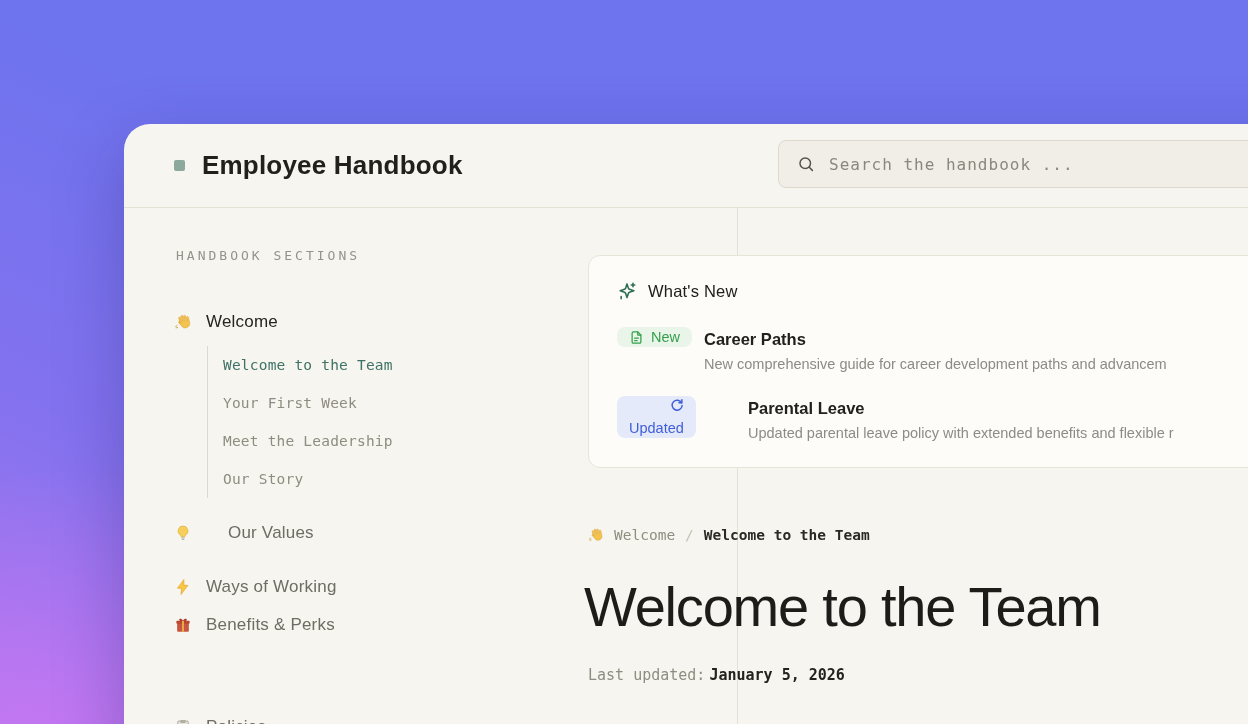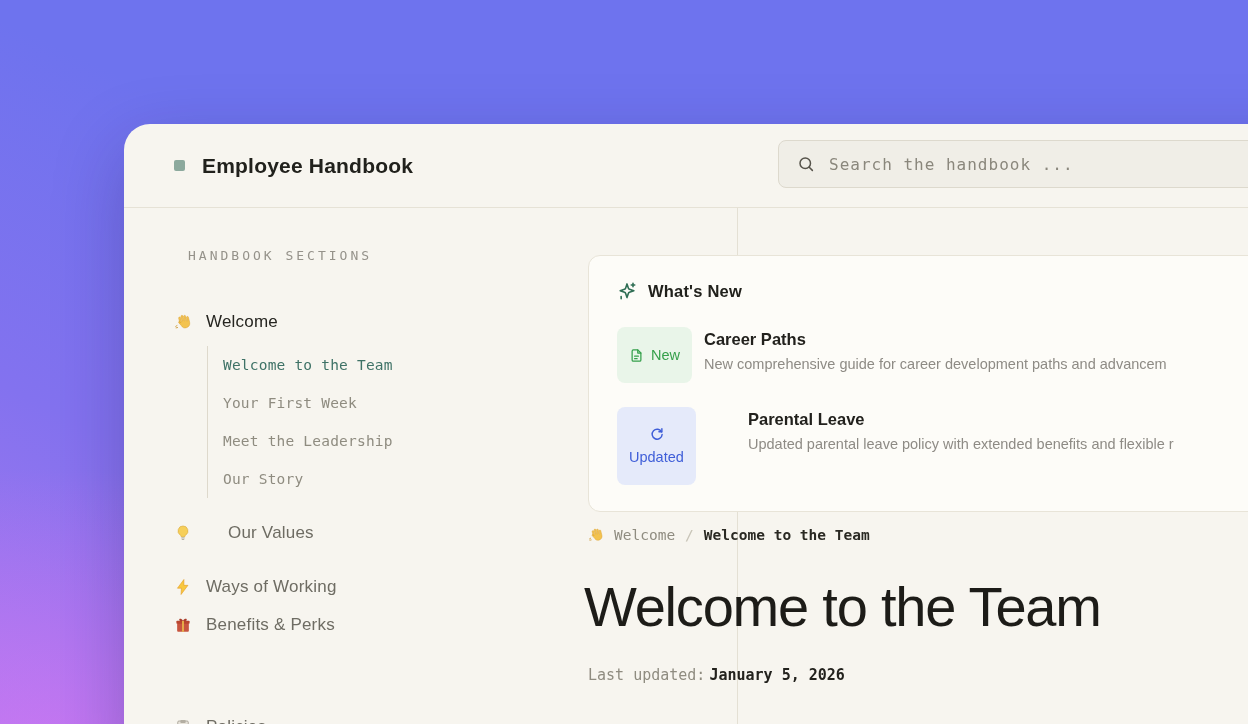--- a/index.html
+++ b/index.html
@@ -18,36 +18,36 @@
     border-radius:26px 26px 0 0;
     box-shadow:0 24px 70px rgba(35,25,95,.28);
   }
   
   .app-header {
     position:absolute; left:0; top:0; right:0; height:84px;
     border-bottom:1px solid #e6e2d6;
     display:flex; align-items:center; padding-left:50px;
   }
   .logo-square { width:11px; height:11px; background:#8ca99d; border-radius:2px; margin-right:17px; }
-  .app-title { font-size:21px; font-weight:700; color:#21211c; letter-spacing:.2px; }
+  .app-title { font-size:26px; font-weight:700; color:#21211c; letter-spacing:.2px; }
   .search-box {
     position:absolute; left:654px; top:16px; width:620px; height:48px;
     background:#f0eee7; border:1px solid #ddd9cd; border-radius:8px;
     display:flex; align-items:center; gap:14px; padding:0 18px;
     cursor:text;
   }
   .search-box .ph {
     font-family:"DejaVu Sans Mono", monospace;
     font-size:16px; color:#8a877c; letter-spacing:1px;
   }
   
   .v-divider { position:absolute; left:613px; top:84px; bottom:0; width:1px; background:#e4e0d4; }
   
   .side-heading {
-    position:absolute; left:64px; top:124px;
+    position:absolute; left:52px; top:124px;
     font-family:"DejaVu Sans Mono", monospace;
     font-size:13px; letter-spacing:3px; color:#95928a;
   }
   .nav-row {
     position:absolute; left:50px; height:26px;
     display:flex; align-items:center; gap:14px; cursor:pointer;
   }
   .nav-row .ico { width:18px; height:18px; display:inline-flex; }
   .nav-label { font-size:17px; font-weight:500; color:#6e6c63; letter-spacing:.2px; }
   .nav-row.active .nav-label { color:#262520; }
@@ -63,27 +63,27 @@
   }
   .sub-item.active { color:#3e7266; }
   
   .card {
     position:absolute; left:464px; top:131px; width:724px;
     background:#fdfcf8; border:1px solid #e8e4d8; border-radius:12px;
     padding:25px 28px 26px 28px; z-index:2;
   }
   .card-head { display:flex; align-items:center; gap:11px; margin-bottom:26px; }
   .card-head .ico { width:20px; height:20px; display:inline-flex; }
-  .card-title { font-size:16.5px; font-weight:700; color:#21211c; letter-spacing:.2px; }
+  .card-title { font-size:16.5px; font-weight:400; color:#21211c; letter-spacing:.2px; }
   .cn-row { display:flex; align-items:flex-start; margin-bottom:24px; }
   .cn-row:last-child { margin-bottom:0; }
   .badge-col { width:87px; flex:0 0 auto; }
   .badge {
-    display:inline-flex; align-items:center; gap:7px;
-    border-radius:8px; padding:20px 12px;
+    display:inline-flex; align-items:flex-end; gap:7px;
+    border-radius:8px; padding:2px 12px;
     font-size:14.5px; font-weight:500; white-space:nowrap; cursor:default;
   }
   .badge .ico { width:15px; height:15px; display:inline-flex; }
   .badge.green { background:#e9f5e9; color:#35a04b; }
   .badge.blue  { background:#e5eafa; color:#3f5ed8;flex-direction:column; }
   .cn-body { flex:1; min-width:0; padding-top:3px; }
   .cn-title { font-size:16.5px; font-weight:700; color:#232219; color:#22211d; }
   .cn-desc { margin-top:7px; font-size:14.5px; color:#8e8b85; white-space:nowrap; }
   
   .breadcrumb {

